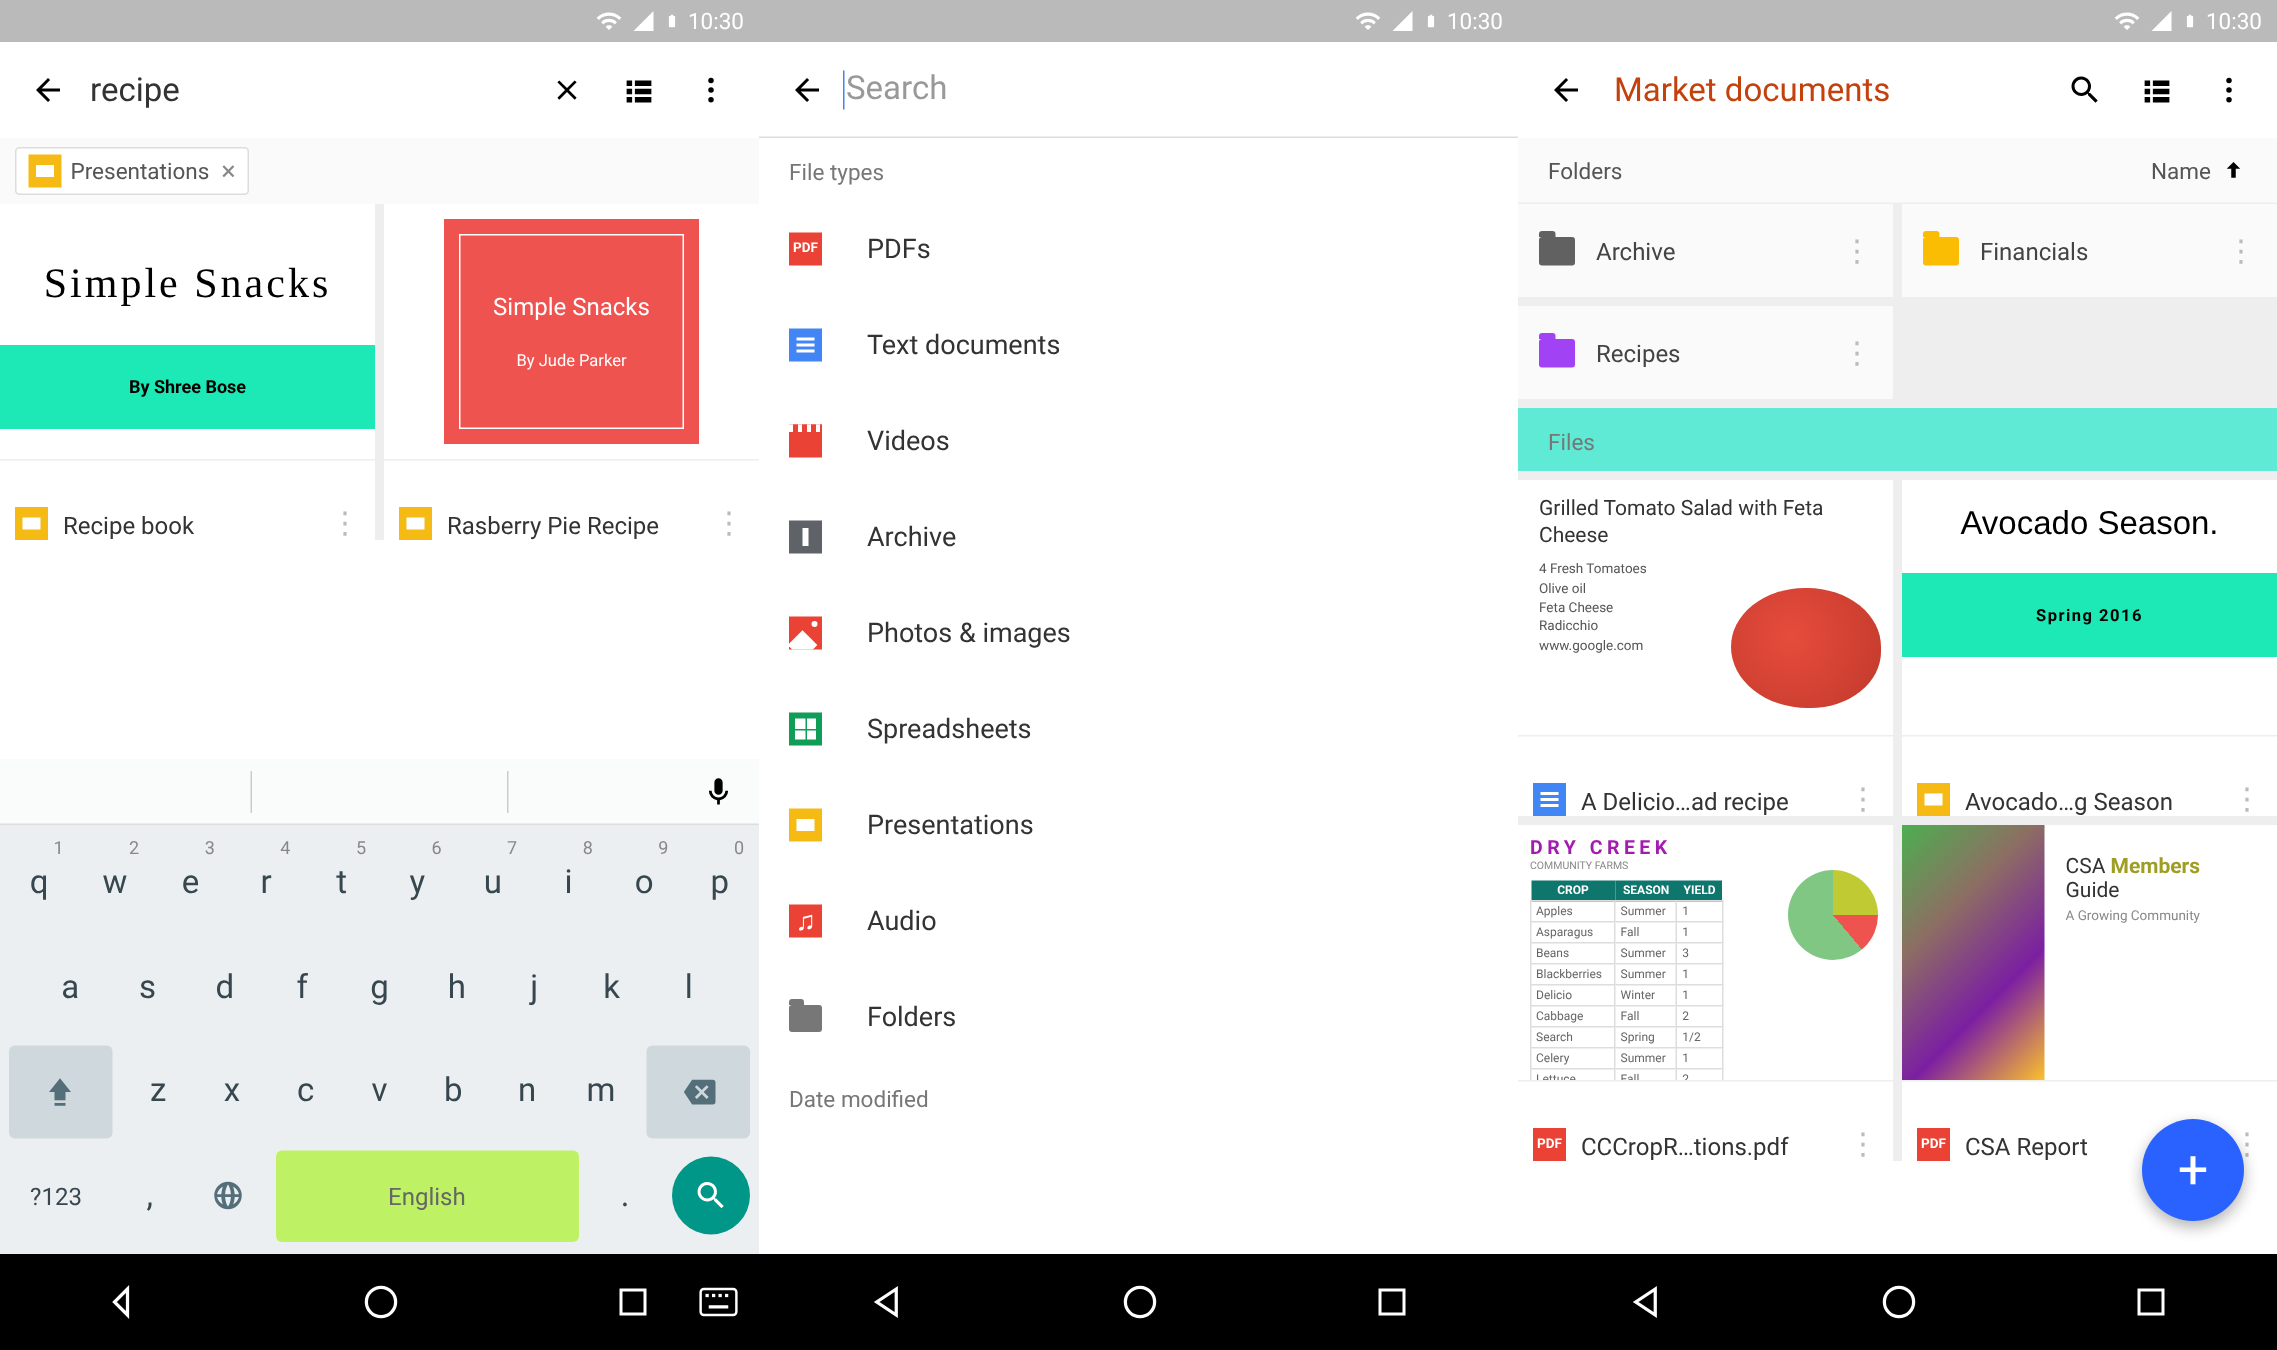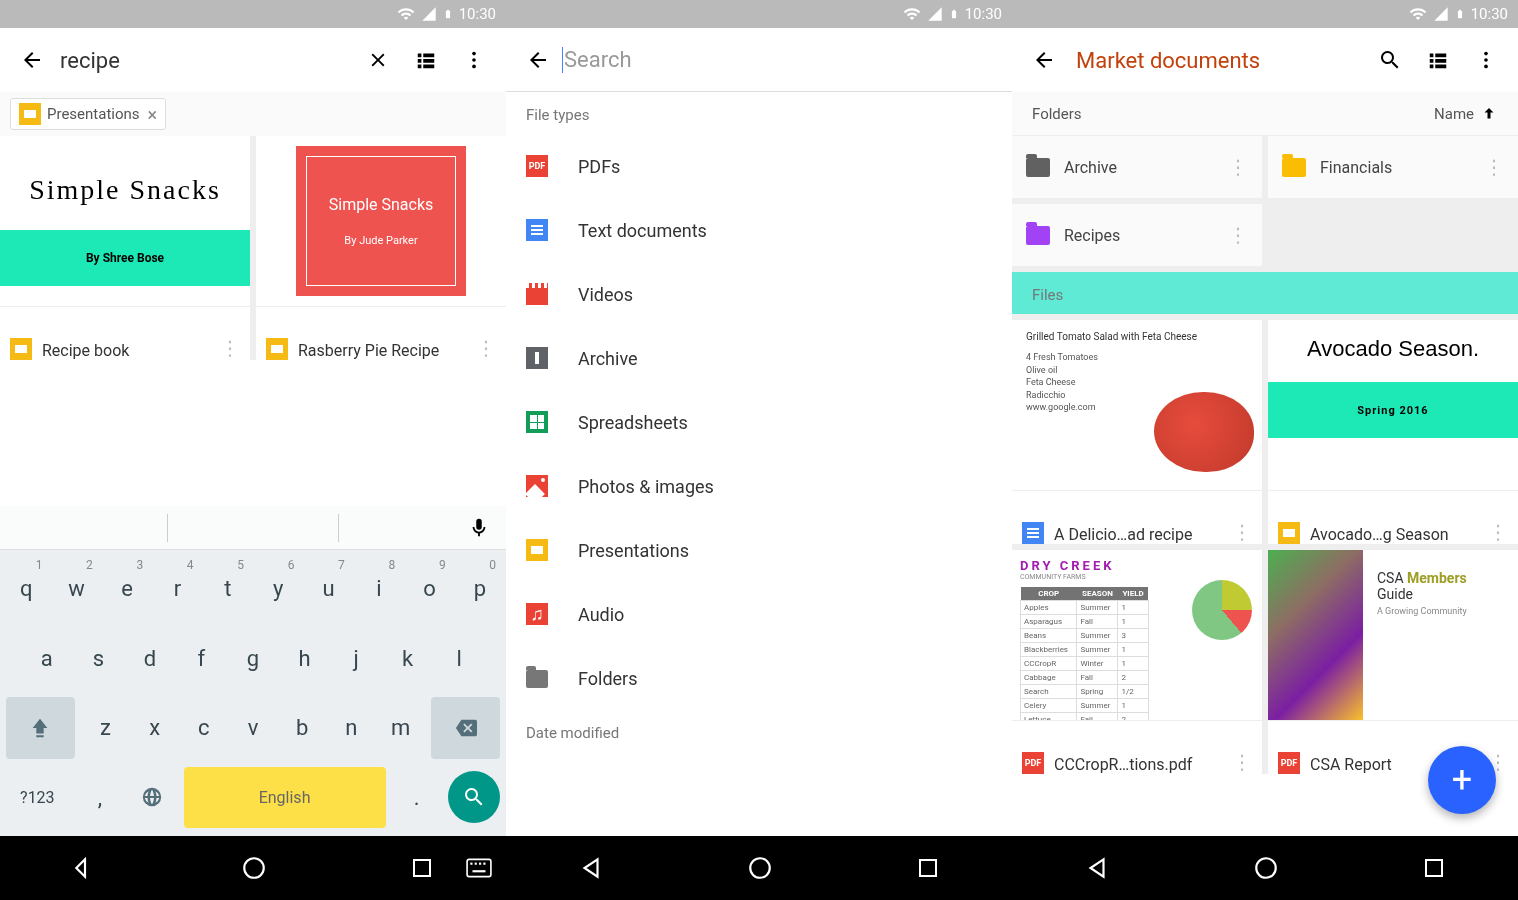--- a/index.html
+++ b/index.html
@@ -41,21 +41,21 @@
 .keyboard { position: absolute; bottom: 64px; left:0; right:0; height: 330px; background: #eceff1; display:flex; flex-direction:column;}
 .kb-top { height: 44px; background:#fafbfb; border-bottom:1px solid #ddd; display:flex; align-items:center;}
 .kb-top .sep { width:1px; height:28px; background:#ccc; margin: 0 auto;}
 .kb-mic { margin-left:auto; margin-right:16px; color:#555;}
 .kb-rows { flex:1; display:flex; flex-direction:column; padding: 4px 2px;}
 .kb-row { flex:1; display:flex; justify-content:center; gap: 2px; align-items:center;}
 .key { flex:1; display:flex; align-items:center; justify-content:center; font-size:22px; color:#37474f; position:relative; height:100%;}
 .key .num { position:absolute; top:4px; right:8px; font-size:12px; color:#888;}
 .key-wide { flex: 1.4; }
 .key-shift, .key-back { background: #cfd8dc; border-radius:4px; margin:4px 4px; height: calc(100% - 8px); }
-.key-space { flex: 4; background:#fde047; border-radius:4px; margin:4px; height:calc(100% - 8px); font-size:16px; color:#666;}
+.key-space { flex: 4; background:#bef264; border-radius:4px; margin:4px; height:calc(100% - 8px); font-size:16px; color:#666;}
 .key-go { width:52px; height:52px; background:#009688; border-radius:50%; color:#fff; display:flex; align-items:center; justify-content:center; margin:4px;}
 .navbar { position:absolute; bottom:0; left:0; right:0; height:64px; background:#000; display:flex; align-items:center; justify-content:space-around;}
 .navbar .nb { color:#fff; }
 .list { display:flex; flex-direction:column;}
 .section-hdr { font-size:15px; color:#777; padding: 14px 20px 10px;}
 .ftrow { height:64px; display:flex; align-items:center; padding: 0 20px; gap: 30px; font-size:18px; color:#333;}
 .sortbar { height:44px; display:flex; align-items:center; padding:0 20px; background:#fafafa; border-bottom:1px solid #eee;}
 .sortbar .r { margin-left:auto; display:flex; align-items:center; gap:6px; font-size:15px; color:#555;}
 .folders-grid { display:grid; grid-template-columns:1fr 1fr; gap:6px; padding:0; background:#eee;}
 .folder-card { background:#fafafa; height:62px; display:flex; align-items:center; padding:0 14px; gap:14px;}
@@ -67,31 +67,31 @@
 .fthumb { height:170px; background:#fff; overflow:hidden; position:relative; font-size:11px;}
 .fab { position:absolute; right:22px; bottom:86px; width:68px; height:68px; border-radius:50%; background:#2962ff; color:#fff; display:flex; align-items:center; justify-content:center; font-size:36px; box-shadow:0 4px 10px rgba(0,0,0,0.3);}
 
 .th1 { text-align:center; }
 .th1 .t1 { font-family: 'Brush Script MT', cursive; font-size:28px; letter-spacing:2px; margin-top:18px;}
 .th1 .t2 { height:56px; background:#1de9b6; margin-top:24px; display:flex; align-items:center; justify-content:center; font-size:12px; font-weight:bold;}
 .th2 { background:#ef5350; width:150px; height:130px; border:1px solid #fff; outline: 10px solid #ef5350; display:flex; flex-direction:column; align-items:center; justify-content:center; color:#fff; gap:20px;}
 .th2 .a { font-size:16px;}
 .th2 .b { font-size:11px;}
 .th-tomato { padding:10px 14px; color:#333;}
-.th-tomato .tt { font-size:10px; line-height:1.3;}
+.th-tomato .tt { font-size:14px; line-height:1.3;}
 .th-tomato .ing { font-size:9px; color:#555; margin-top:8px; line-height:1.4;}
 .th-tomato .tom { position:absolute; right:8px; bottom:18px; width:100px; height:80px; background: radial-gradient(circle at 40% 40%, #e74c3c, #c0392b); border-radius: 50% 50% 48% 52%;}
 .th-avo { text-align:center;}
 .th-avo .av1 { font-family:Liberation Sans, sans-serif; font-size:22px; margin-top:16px;}
 .th-avo .av2 { height:56px; background:#1de9b6; margin-top:20px; display:flex; align-items:center; justify-content:center; font-size:11px; font-weight:bold; letter-spacing:1px;}
 .th-dry { padding:8px; font-size:8px;}
 .th-dry .dc { font-size:13px; letter-spacing:3px; color:#a21caf; font-weight:bold;}
 .th-dry table { width:55%; border-collapse:collapse; margin-top:6px; float:left;}
 .th-dry td { border:1px solid #ddd; padding:2px 3px; font-size:8px; color:#666;}
-.th-dry th { background:#737373; color:#fff; padding:2px 3px; font-size:8px;}
+.th-dry th { background:#0f766e; color:#fff; padding:2px 3px; font-size:8px;}
 .th-dry .pie { position:absolute; right:10px; top:30px; width:60px; height:60px; border-radius:50%; background: conic-gradient(#c0ca33 0 90deg, #ef5350 90deg 140deg, #81c784 140deg 360deg);}
 .th-veg { background: linear-gradient(135deg,#4caf50,#8d6e63,#7b1fa2,#fbc02d);}
 .th-csa { padding:20px 14px; text-align:left;}
 .th-csa .c1 { font-size:14px; color:#333;}
 .th-csa .c1 b { color:#9e9d24;}
 .th-csa .c2 { font-size:9px; color:#888; margin-top:4px;}
 </style>
 </head>
 <body>
 
@@ -302,31 +302,31 @@
       </div>
     <div class="ftrow">
         <span class="icon-video"></span>
         <span>Videos</span>
       </div>
     <div class="ftrow">
         <span class="icon-archive"></span>
         <span>Archive</span>
       </div>
     <div class="ftrow">
+        <span class="icon-photo"></span>
+        <span>Photos &amp; images</span>
+      </div>
+    <div class="ftrow">
         <span class="icon-sheets">
           <span></span>
           <span></span>
           <span></span>
           <span></span>
         </span>
         <span>Spreadsheets</span>
-      </div>
-    <div class="ftrow">
-        <span class="icon-photo"></span>
-        <span>Photos &amp; images</span>
       </div>
     <div class="ftrow">
         <span class="icon-slides"></span>
         <span>Presentations</span>
       </div>
     <div class="ftrow">
         <span class="icon-audio">♫</span>
         <span>Audio</span>
       </div>
     <div class="ftrow">
@@ -473,21 +473,21 @@
                 <td>Beans</td>
                 <td>Summer</td>
                 <td>3</td>
               </tr>
         <tr>
                 <td>Blackberries</td>
                 <td>Summer</td>
                 <td>1</td>
               </tr>
         <tr>
-                <td>CCCropR</td>
+                <td>Delicio</td>
                 <td>Winter</td>
                 <td>1</td>
               </tr>
         <tr>
                 <td>Cabbage</td>
                 <td>Fall</td>
                 <td>2</td>
               </tr>
         <tr>
                 <td>Search</td>

